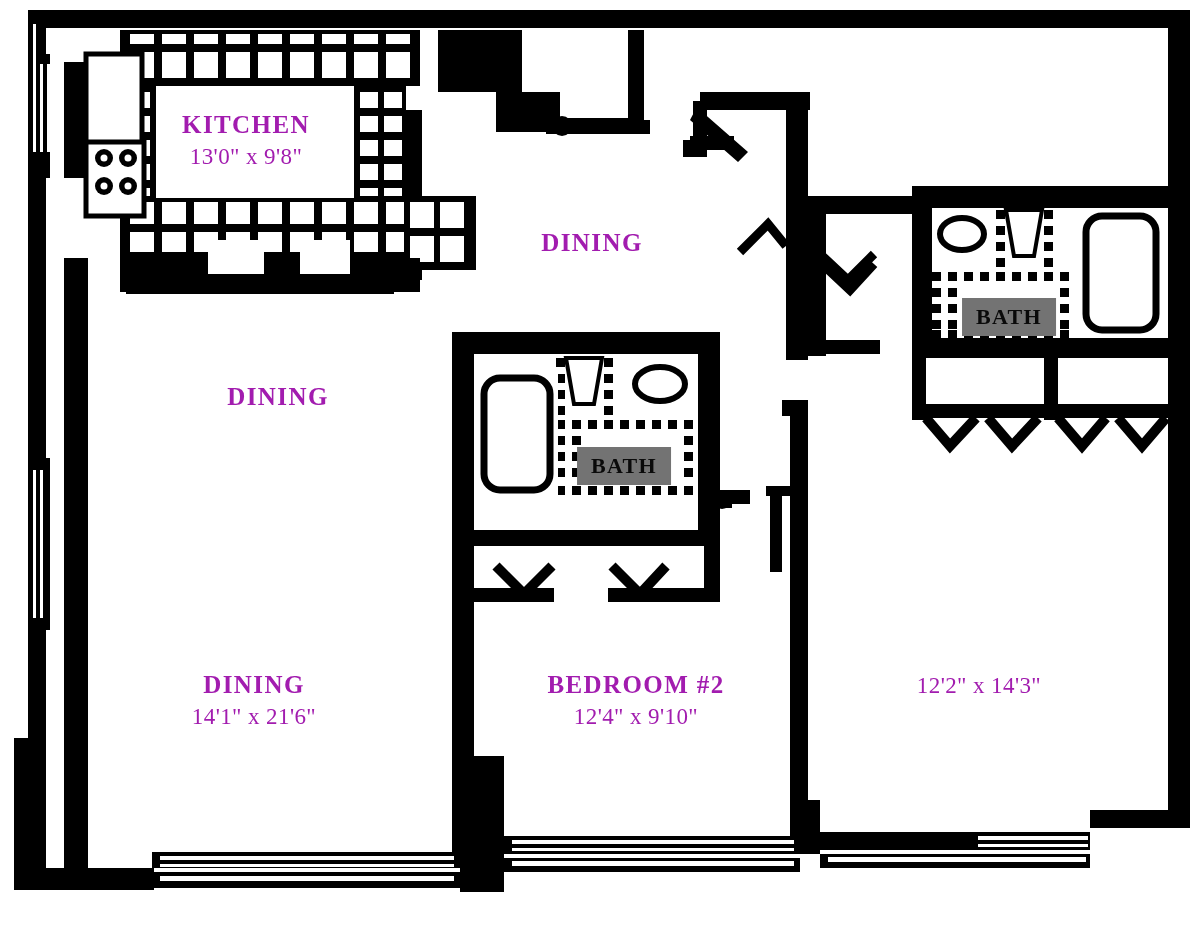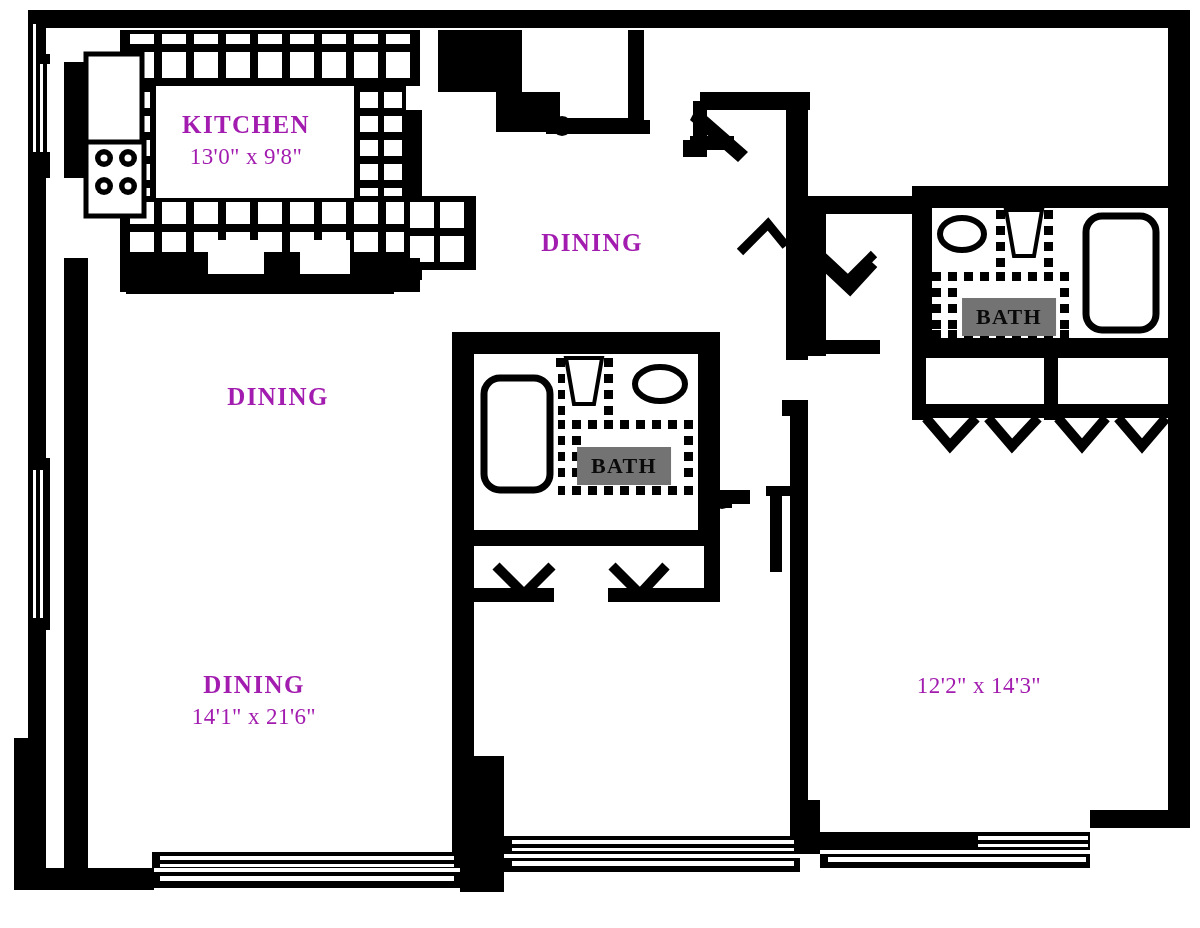--- a/index.html
+++ b/index.html
@@ -473,20 +473,24 @@
 
   <div class="room-label" style="left:278px; top:382px; transform:translateX(-50%);">
     <span class="rl-name">DINING</span>
   </div>
 
   <div class="room-label" style="left:254px; top:670px; transform:translateX(-50%);">
     <span class="rl-name">DINING</span>
     <span class="rl-dims">14'1" x 21'6"</span>
   </div>
 
+  <div class="room-label" style="left:636px; top:670px; transform:translateX(-50%);">
+    <span class="rl-name">BEDROOM #2</span>
+    <span class="rl-dims">12'4" x 9'10"</span>
+  </div>
 
   <div class="room-label" style="left:979px; top:670px; transform:translateX(-50%);">
     <span class="rl-dims">12'2" x 14'3"</span>
   </div>
 
   <div class="bath-label" style="left:1009px; top:298px; transform:translateX(-50%); padding:6px 14px;">BATH</div>
 
   <div class="bath-label" style="left:624px; top:447px; transform:translateX(-50%); padding:6px 14px;">BATH</div>
 
 </div>

